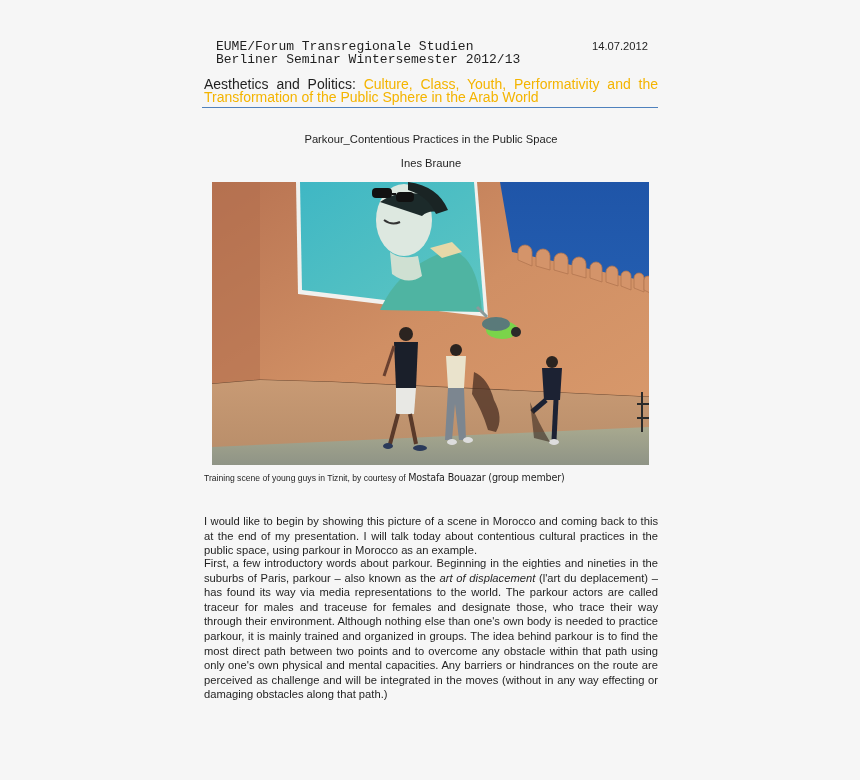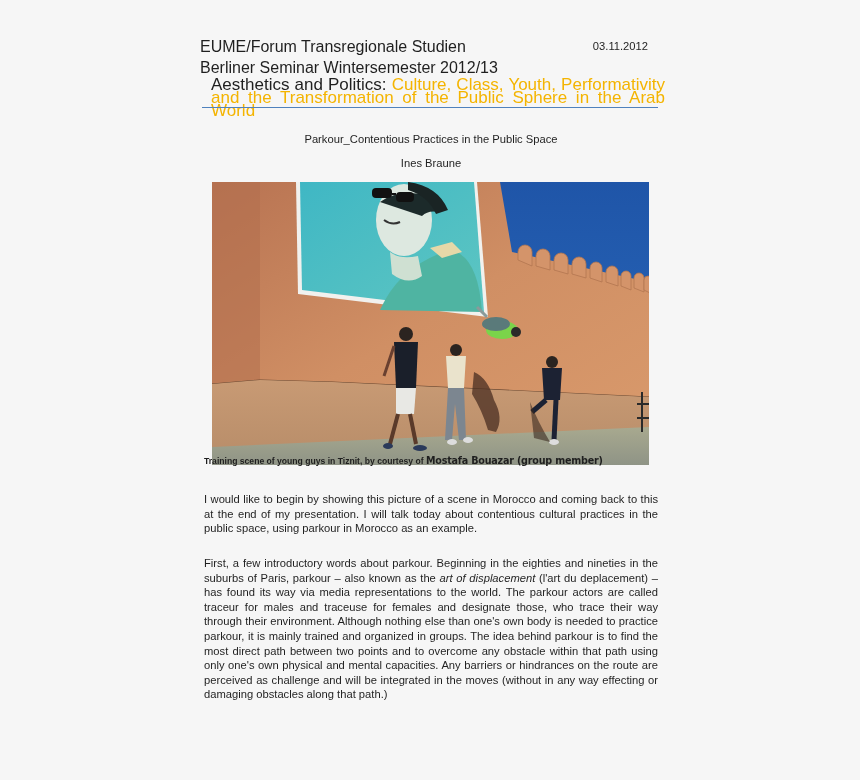--- a/index.html
+++ b/index.html
@@ -15,45 +15,45 @@
       font-family: "Liberation Sans", sans-serif;
       color: #1a1a1a;
     }
     .page {
       position: absolute;
       left: 0; top: 0;
       width: 860px; height: 780px;
     }
     .hdr-line {
       position: absolute;
-      left: 200px;
-      font-size: 16px;
+      left: 216px;
+      font-size: 13px;
       line-height: 13px;
       color: #1f1f1f;
       white-space: nowrap;
+      font-family: Liberation Mono, monospace;
     }
     .hdr-date {
       position: absolute;
       right: 212px;
       top: 40px;
       font-size: 11.2px;
       line-height: 13px;
       color: #1f1f1f;
     }
     .course {
       position: absolute;
       left: 204px;
       top: 78px;
       width: 454px;
-      font-size: 17px;
+      font-size: 14px;
       line-height: 13px;
       text-align: justify;
       text-align-last: left;
       color: #1f1f1f;
-      margin-left: 7px;
     }
     .course .accent { color: #f4b400; }
     .rule {
       position: absolute;
       left: 202px;
       top: 107px;
       width: 456px;
       height: 1px;
       background: #4f81bd;
     }
@@ -70,26 +70,25 @@
       position: absolute;
       left: 212px;
       top: 182px;
       width: 437px;
       height: 283px;
       overflow: hidden;
     }
     .caption {
       position: absolute;
       left: 204px;
-      top: 455px;
+      top: 469px;
       font-size: 8.6px;
-      line-height: 11px;
+      line-height: 17px;
       color: #1f1f1f;
       white-space: nowrap;
-      font-weight: bold;
     }
     .caption .credit {
       font-size: 9.6px;
       font-family: "DejaVu Sans", sans-serif;
       letter-spacing: -0.2px;
     }
     .para {
       position: absolute;
       left: 204px;
       width: 454px;
@@ -99,22 +98,22 @@
       color: #1f1f1f;
     }
     .para em { }
   </style>
 </head>
 <body>
 
 <div class="page">
 
   <div class="hdr-line" style="top:40px;">EUME/Forum Transregionale Studien</div>
-  <div class="hdr-line" style="top:53px;margin-top:8px;">Berliner Seminar Wintersemester 2012/13</div>
-  <div class="hdr-date">03.11.2012</div>
+  <div class="hdr-line" style="top:53px;">Berliner Seminar Wintersemester 2012/13</div>
+  <div class="hdr-date">14.07.2012</div>
 
   <div class="course">
     <span>Aesthetics and Politics:</span>
     <span class="accent">Culture, Class, Youth, Performativity and the Transformation of the Public Sphere in the Arab World</span>
   </div>
 
   <div class="rule"></div>
 
   <div class="title" style="top:157px;">Ines Braune</div>
   <div class="title" style="top:133px;">Parkour_Contentious Practices in the Public Space</div>
@@ -230,18 +229,18 @@
         <path d="M425,236 h12"></path>
       </g>
     </svg>
   </div>
 
   <div class="caption">
     <span>Training scene of young guys in Tiznit, by courtesy of</span>
     <span class="credit">Mostafa Bouazar (group member)</span>
   </div>
 
-  <p class="para" style="top:492px; margin:0;">I would like to begin by showing this picture of a scene in Morocco and coming back to this at the end of my presentation. I will talk today about contentious cultural practices in the public space, using parkour in Morocco as an example.</p>
+  <p class="para" style="top:514px; margin:0;">I would like to begin by showing this picture of a scene in Morocco and coming back to this at the end of my presentation. I will talk today about contentious cultural practices in the public space, using parkour in Morocco as an example.</p>
 
   <p class="para" style="top:556px; margin:0;"><span>First, a few introductory words about parkour. Beginning in the eighties and nineties in the suburbs of Paris, parkour – also known as the </span><em>art of displacement</em><span> (l'art du deplacement) – has found its way via media representations to the world. The parkour actors are called traceur for males and traceuse for females and designate those, who trace their way through their environment. Although nothing else than one's own body is needed to practice parkour, it is mainly trained and organized in groups. The idea behind parkour is to find the most direct path between two points and to overcome any obstacle within that path using only one's own physical and mental capacities. Any barriers or hindrances on the route are perceived as challenge and will be integrated in the moves (without in any way effecting or damaging obstacles along that path.)</span></p>
 
 
 </div>
 
 </body></html>

